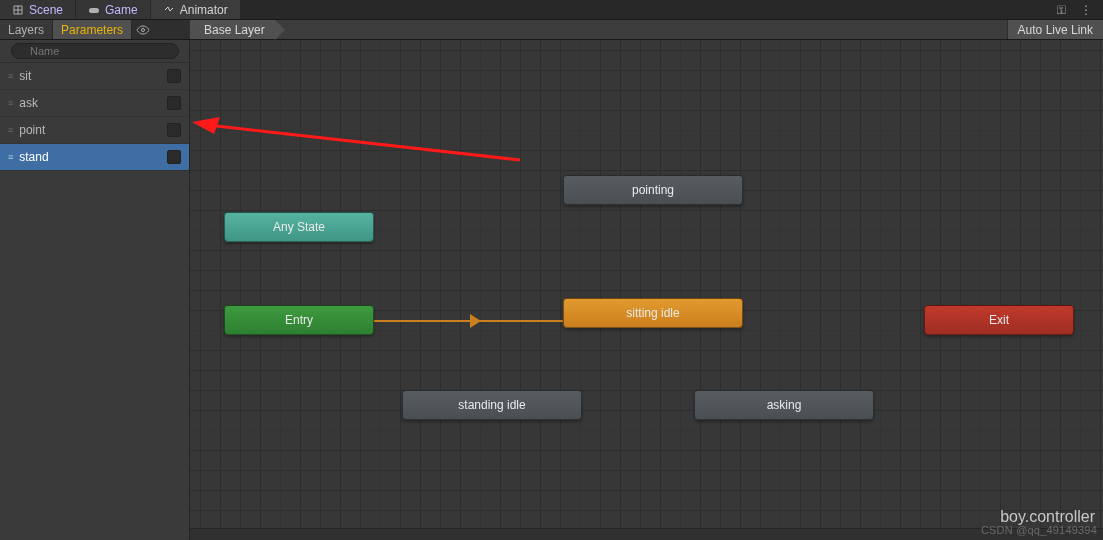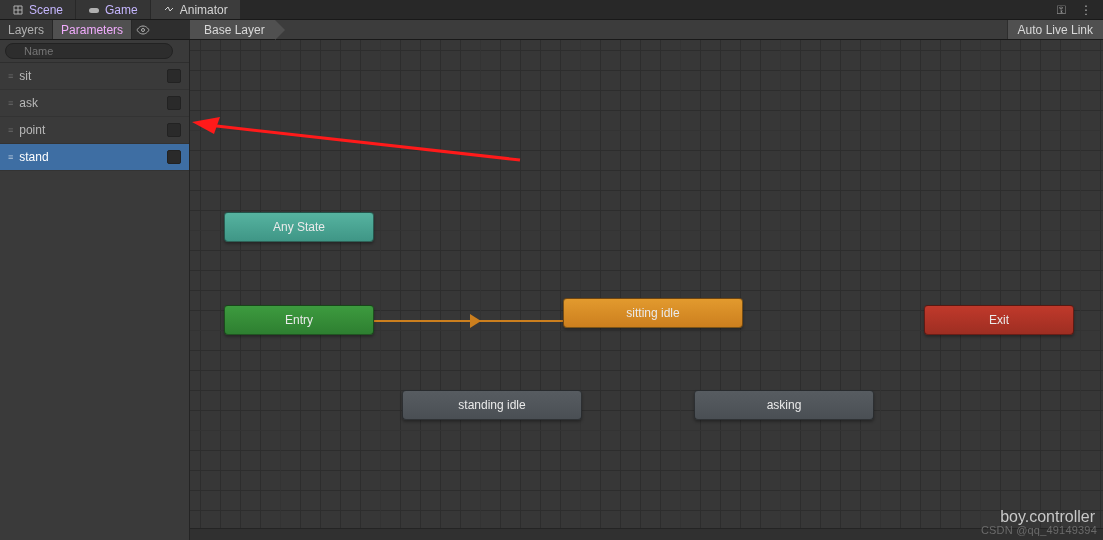--- a/index.html
+++ b/index.html
@@ -62,21 +62,21 @@
     }
     .mini-tab {
       padding: 0 8px;
       display: flex;
       align-items: center;
       background: #383838;
       color: #b0b0b0;
       border-right: 1px solid #272727;
       cursor: pointer;
     }
-    .mini-tab.active { background: #505050; color: #f0abfc; }
+    .mini-tab.active { background: #505050; color: #eab308; }
     .eye-icon {
       display: flex;
       align-items: center;
       padding: 0 4px;
       color: #b0b0b0;
       cursor: pointer;
     }
     
     .breadcrumb-area {
       flex: 1;
@@ -125,21 +125,21 @@
     .left-panel {
       width: 190px;
       background: #3a3a3a;
       border-right: 1px solid #242424;
       display: flex;
       flex-direction: column;
     }
     .search-row {
       display: flex;
       align-items: center;
-      padding: 3px 5px;
+      padding: 3px 11px;
       gap: 20px;
       border-bottom: 1px solid #2e2e2e;
     }
     .search-input {
       flex: 1;
       height: 16px;
       background: #2d2d2d;
       border: 1px solid #222;
       border-radius: 8px;
       color: #7a7a7a;
@@ -365,20 +365,23 @@
 
     <div class="trans-line" style="left:172px; top:280px; width:210px;"></div>
     <div class="trans-arrow" style="left:280px; top:274px;"></div>
 
     <div class="node small node-teal" style="left:22px; top:172px;">
       <span>Any State</span>
     </div>
     <div class="node small node-green" style="left:22px; top:265px;">
       <span>Entry</span>
     </div>
+    <div class="node node-gray" style="left:373px; top:135px;">
+      <span>pointing</span>
+    </div>
     <div class="node node-gray" style="left:212px; top:350px;">
       <span>standing idle</span>
     </div>
     <div class="node node-orange" style="left:373px; top:258px;">
       <span>sitting idle</span>
     </div>
     <div class="node small node-red" style="left:722px; top:265px;">
       <span>Exit</span>
     </div>
     <div class="node node-gray" style="left:504px; top:350px;">

